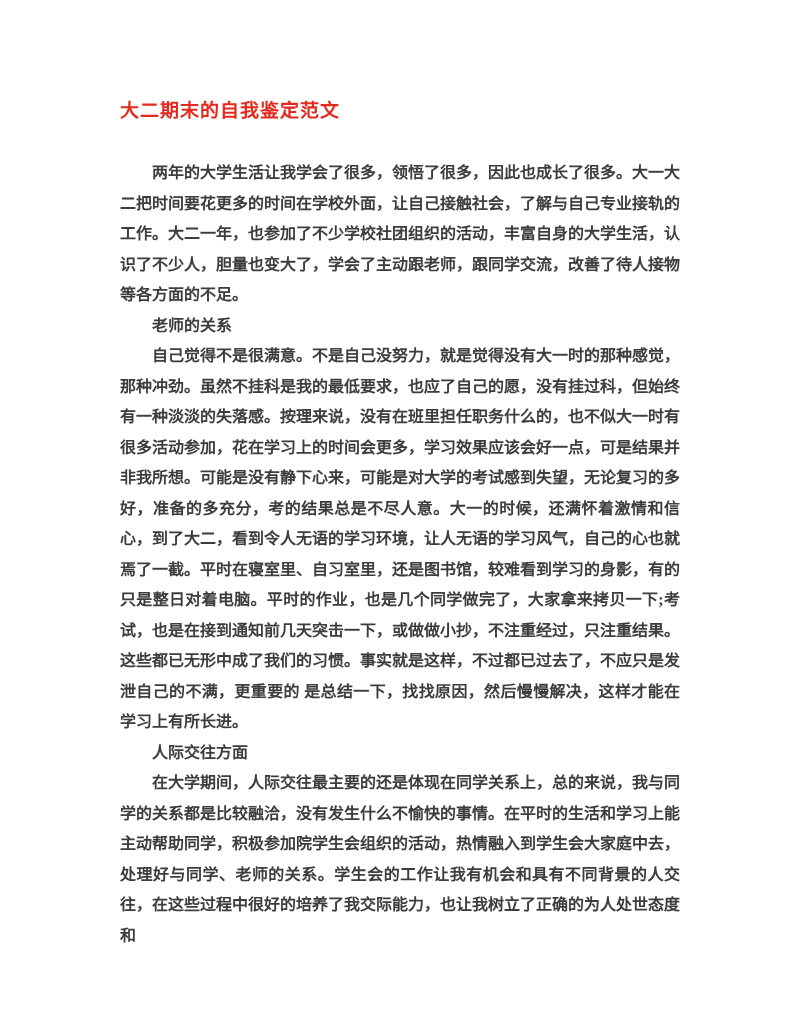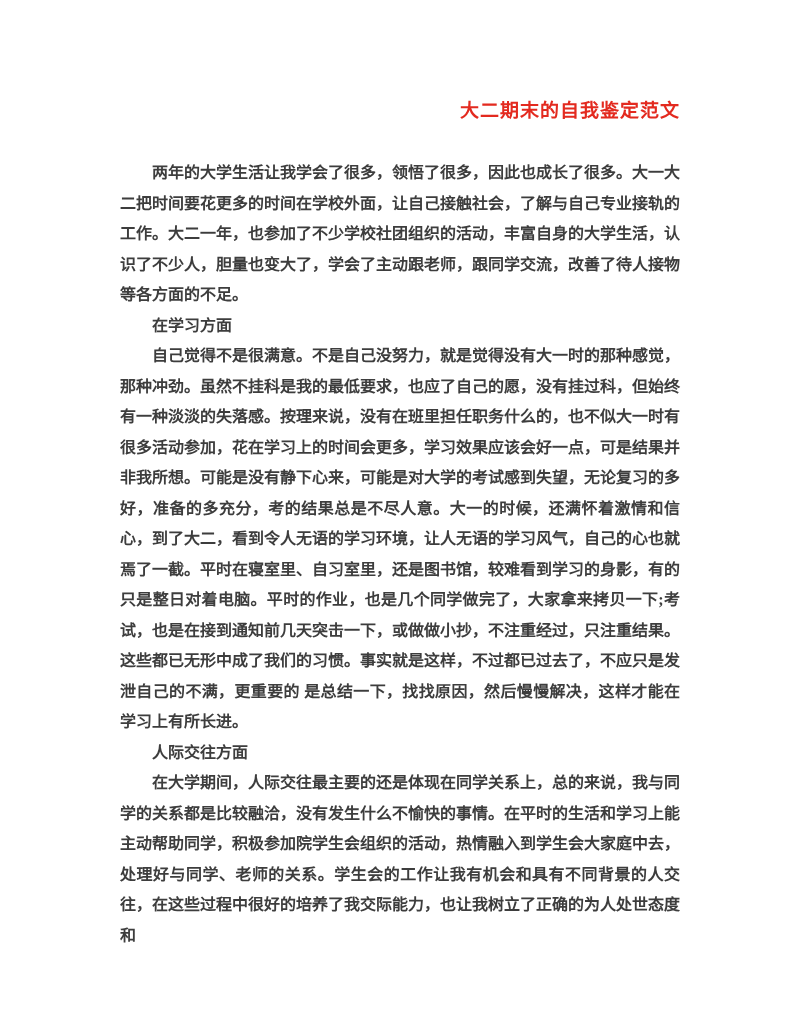--- a/index.html
+++ b/index.html
@@ -18,21 +18,21 @@
     width: 800px;
     height: 1035px;
     padding: 100px 120px 0 120px;
     background: #ffffff;
   }
   .doc-title {
     margin: 0 0 36px 0;
     font-size: 19px;
     line-height: 22px;
     font-weight: bold;
-    text-align: right;
+    text-align: left;
     color: #e32a1f;
     letter-spacing: 1px;
   }
   .para {
     margin: 0;
     font-size: 16px;
     line-height: 30.5px;
     color: #3d3d3d;
     text-align: justify;
     text-justify: inter-ideograph;
@@ -43,21 +43,21 @@
 </style>
 </head>
 <body>
 
 <div class="page">
 
   <h1 class="doc-title" style="color: rgb(227, 42, 31);">大二期末的自我鉴定范文</h1>
 
   <p class="para">两年的大学生活让我学会了很多，领悟了很多，因此也成长了很多。大一大二把时间要花更多的时间在学校外面，让自己接触社会，了解与自己专业接轨的工作。大二一年，也参加了不少学校社团组织的活动，丰富自身的大学生活，认识了不少人，胆量也变大了，学会了主动跟老师，跟同学交流，改善了待人接物等各方面的不足。</p>
 
-  <p class="para">在学习方面</p>
+  <p class="para">老师的关系</p>
 
   <p class="para">自己觉得不是很满意。不是自己没努力，就是觉得没有大一时的那种感觉，那种冲劲。虽然不挂科是我的最低要求，也应了自己的愿，没有挂过科，但始终有一种淡淡的失落感。按理来说，没有在班里担任职务什么的，也不似大一时有很多活动参加，花在学习上的时间会更多，学习效果应该会好一点，可是结果并非我所想。可能是没有静下心来，可能是对大学的考试感到失望，无论复习的多好，准备的多充分，考的结果总是不尽人意。大一的时候，还满怀着激情和信心，到了大二，看到令人无语的学习环境，让人无语的学习风气，自己的心也就焉了一截。平时在寝室里、自习室里，还是图书馆，较难看到学习的身影，有的只是整日对着电脑。平时的作业，也是几个同学做完了，大家拿来拷贝一下;考试，也是在接到通知前几天突击一下，或做做小抄，不注重经过，只注重结果。这些都已无形中成了我们的习惯。事实就是这样，不过都已过去了，不应只是发泄自己的不满，更重要的 是总结一下，找找原因，然后慢慢解决，这样才能在学习上有所长进。</p>
 
   <p class="para">人际交往方面</p>
 
   <p class="para">在大学期间，人际交往最主要的还是体现在同学关系上，总的来说，我与同学的关系都是比较融洽，没有发生什么不愉快的事情。在平时的生活和学习上能主动帮助同学，积极参加院学生会组织的活动，热情融入到学生会大家庭中去，处理好与同学、老师的关系。学生会的工作让我有机会和具有不同背景的人交往，在这些过程中很好的培养了我交际能力，也让我树立了正确的为人处世态度和</p>
 
 </div>
 
 </body></html>

